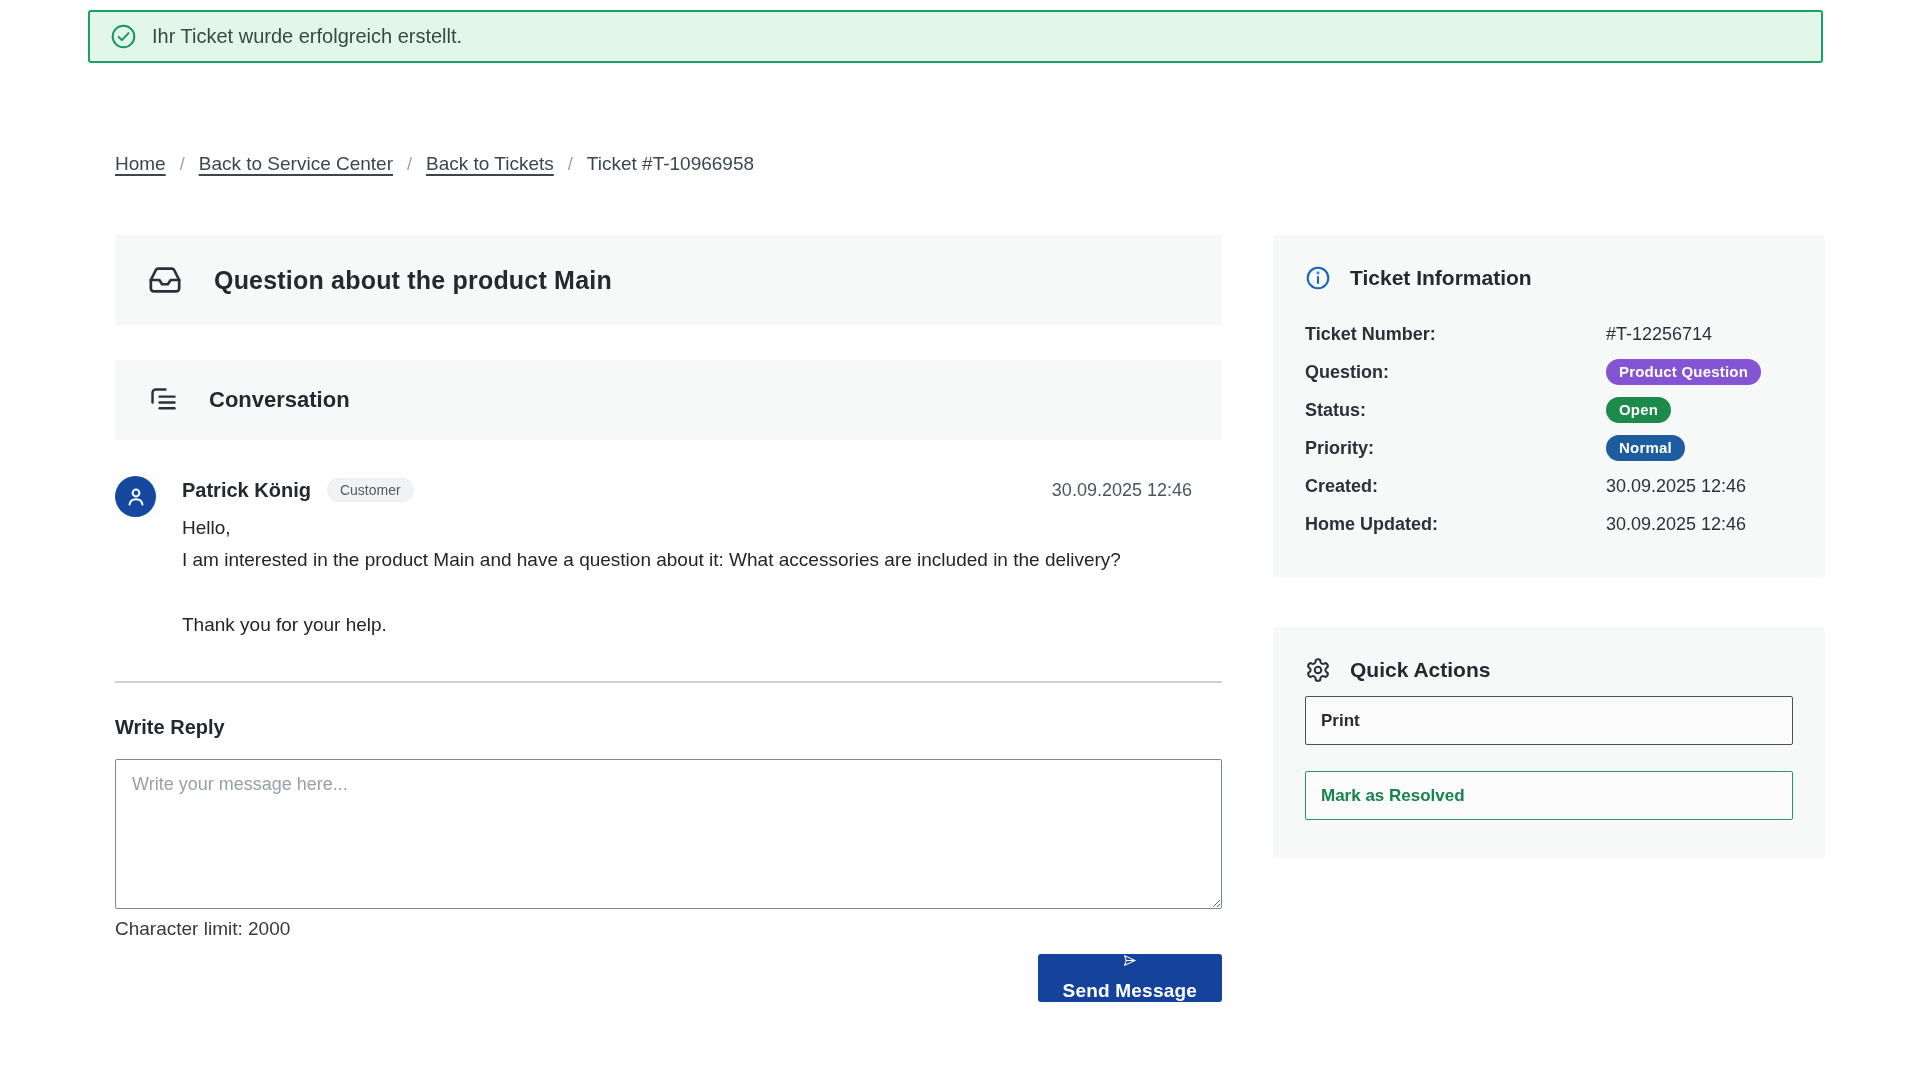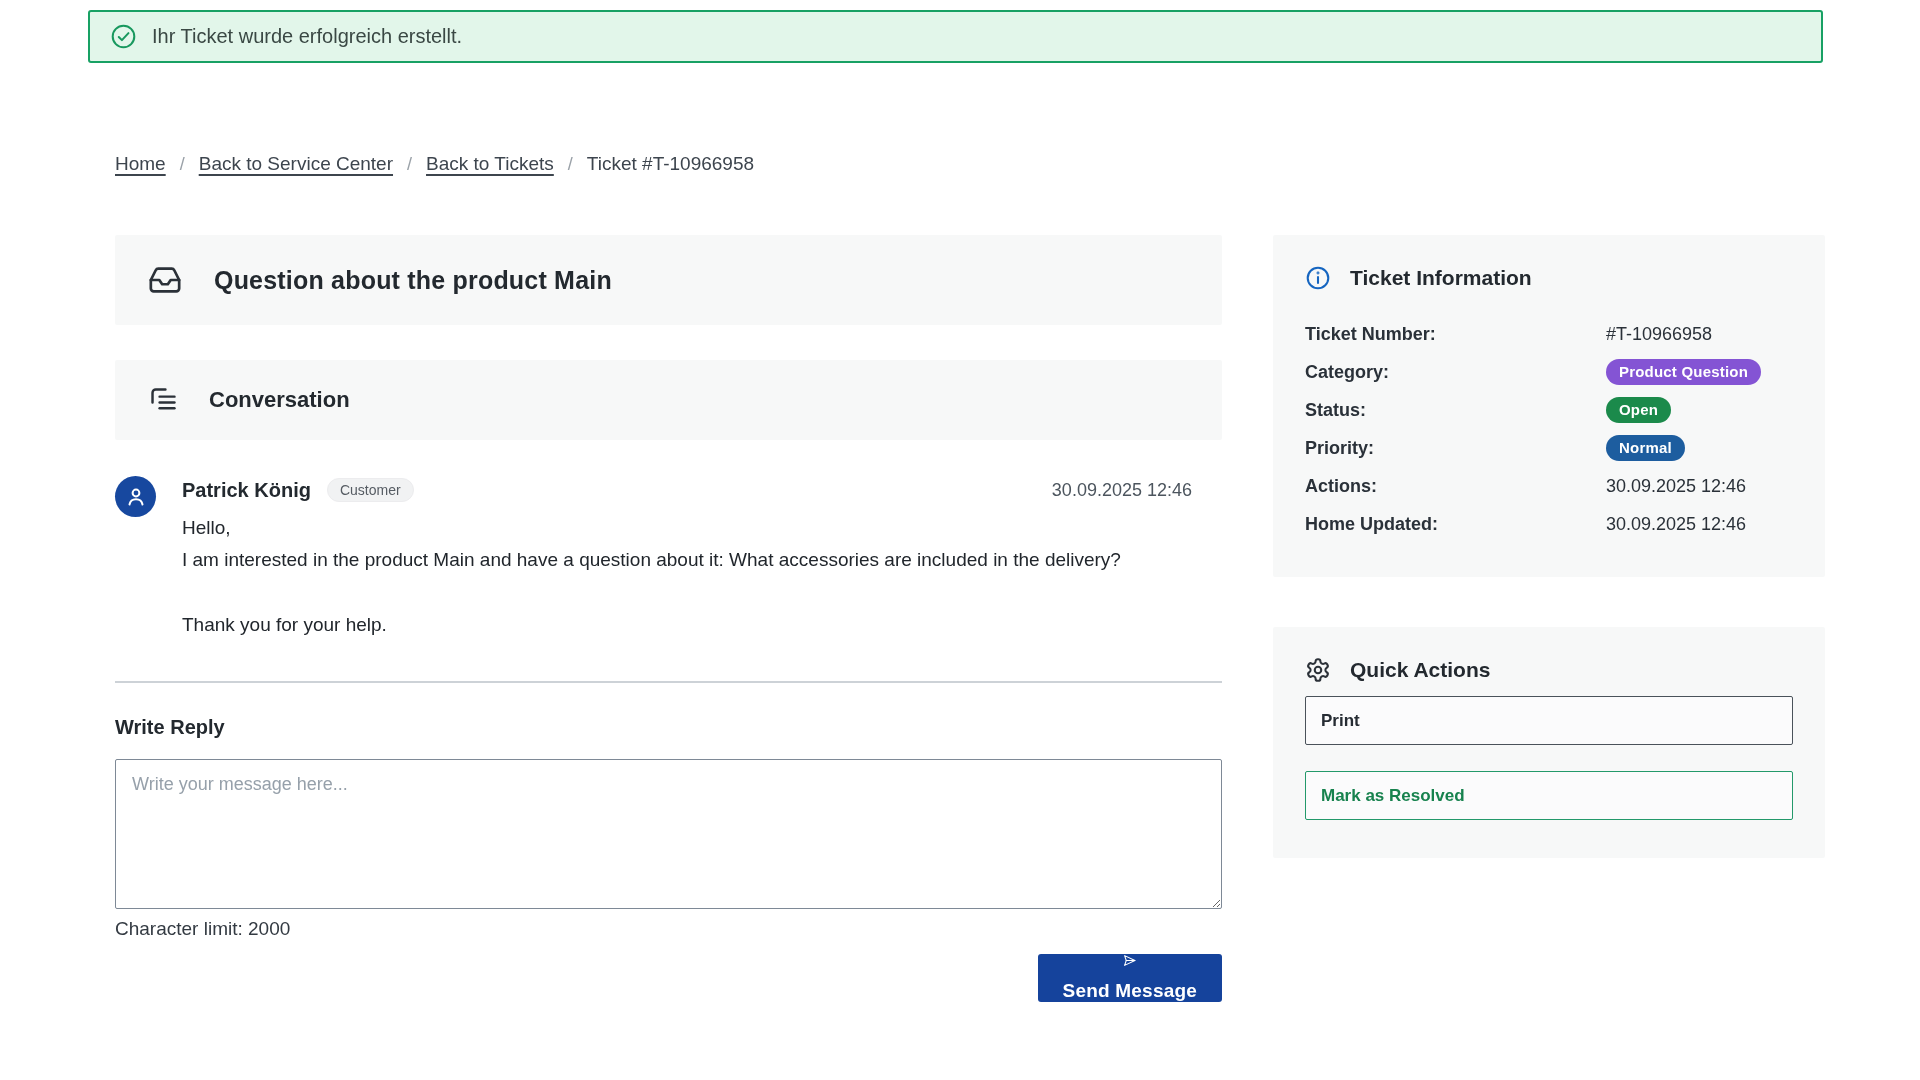--- a/index.html
+++ b/index.html
@@ -193,36 +193,36 @@
           <svg class="info-icon" viewBox="0 0 24 24" fill="none" stroke="currentColor" stroke-width="1.9" stroke-linecap="round" stroke-linejoin="round">
             <circle cx="12" cy="12" r="9.5"></circle>
             <line x1="12" y1="11" x2="12" y2="16.6"></line>
             <circle cx="12" cy="7.4" r="0.4" fill="currentColor"></circle>
           </svg>
           <span class="card-title">Ticket Information</span>
         </div>
         <div class="info-rows">
           <div class="info-row">
             <span class="info-label">Ticket Number:</span>
-            <span class="info-value">#T-10966958</span>
-          </div>
-          <div class="info-row">
-            <span class="info-label">Category:</span>
+            <span class="info-value">#T-12256714</span>
+          </div>
+          <div class="info-row">
+            <span class="info-label">Question:</span>
             <span class="badge" style="background: rgb(132, 84, 212);">Product Question</span>
           </div>
           <div class="info-row">
             <span class="info-label">Status:</span>
             <span class="badge" style="background: rgb(27, 138, 75);">Open</span>
           </div>
           <div class="info-row">
             <span class="info-label">Priority:</span>
             <span class="badge" style="background: rgb(29, 93, 159);">Normal</span>
           </div>
           <div class="info-row">
-            <span class="info-label">Actions:</span>
+            <span class="info-label">Created:</span>
             <span class="info-value">30.09.2025 12:46</span>
           </div>
           <div class="info-row">
             <span class="info-label">Home Updated:</span>
             <span class="info-value">30.09.2025 12:46</span>
           </div>
         </div>
       </section>
 
       <section class="card actions-card">

